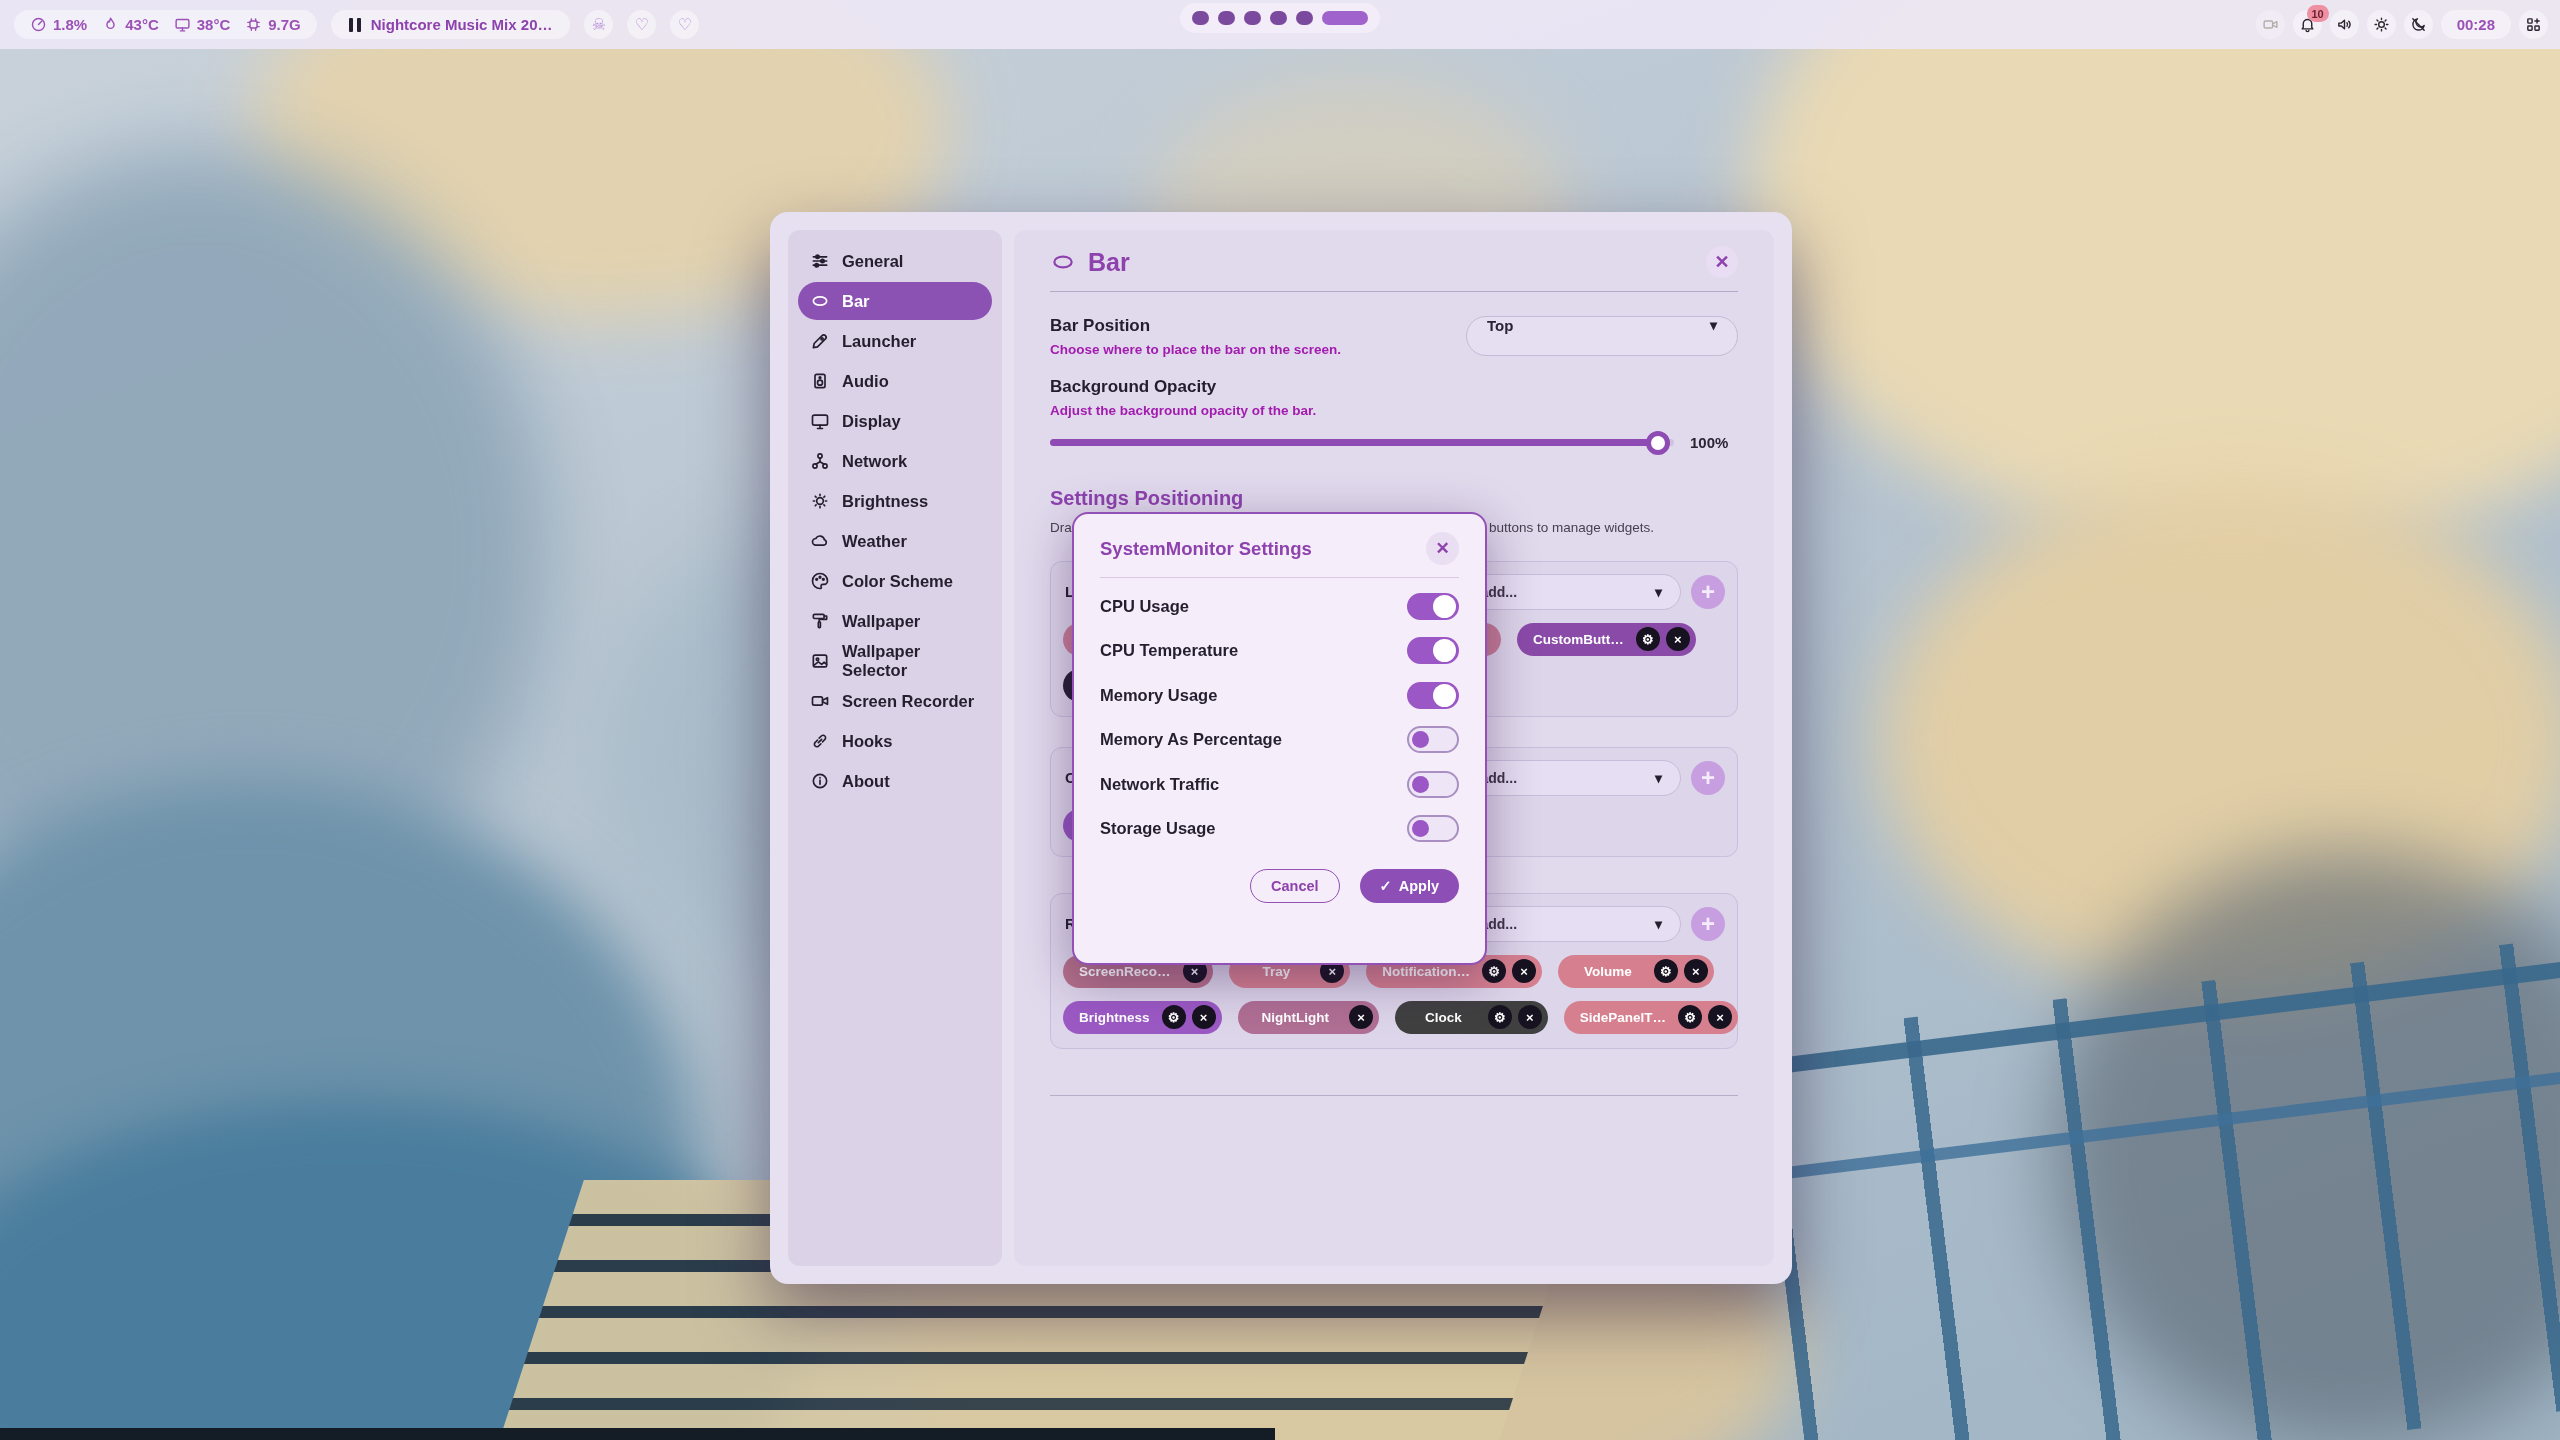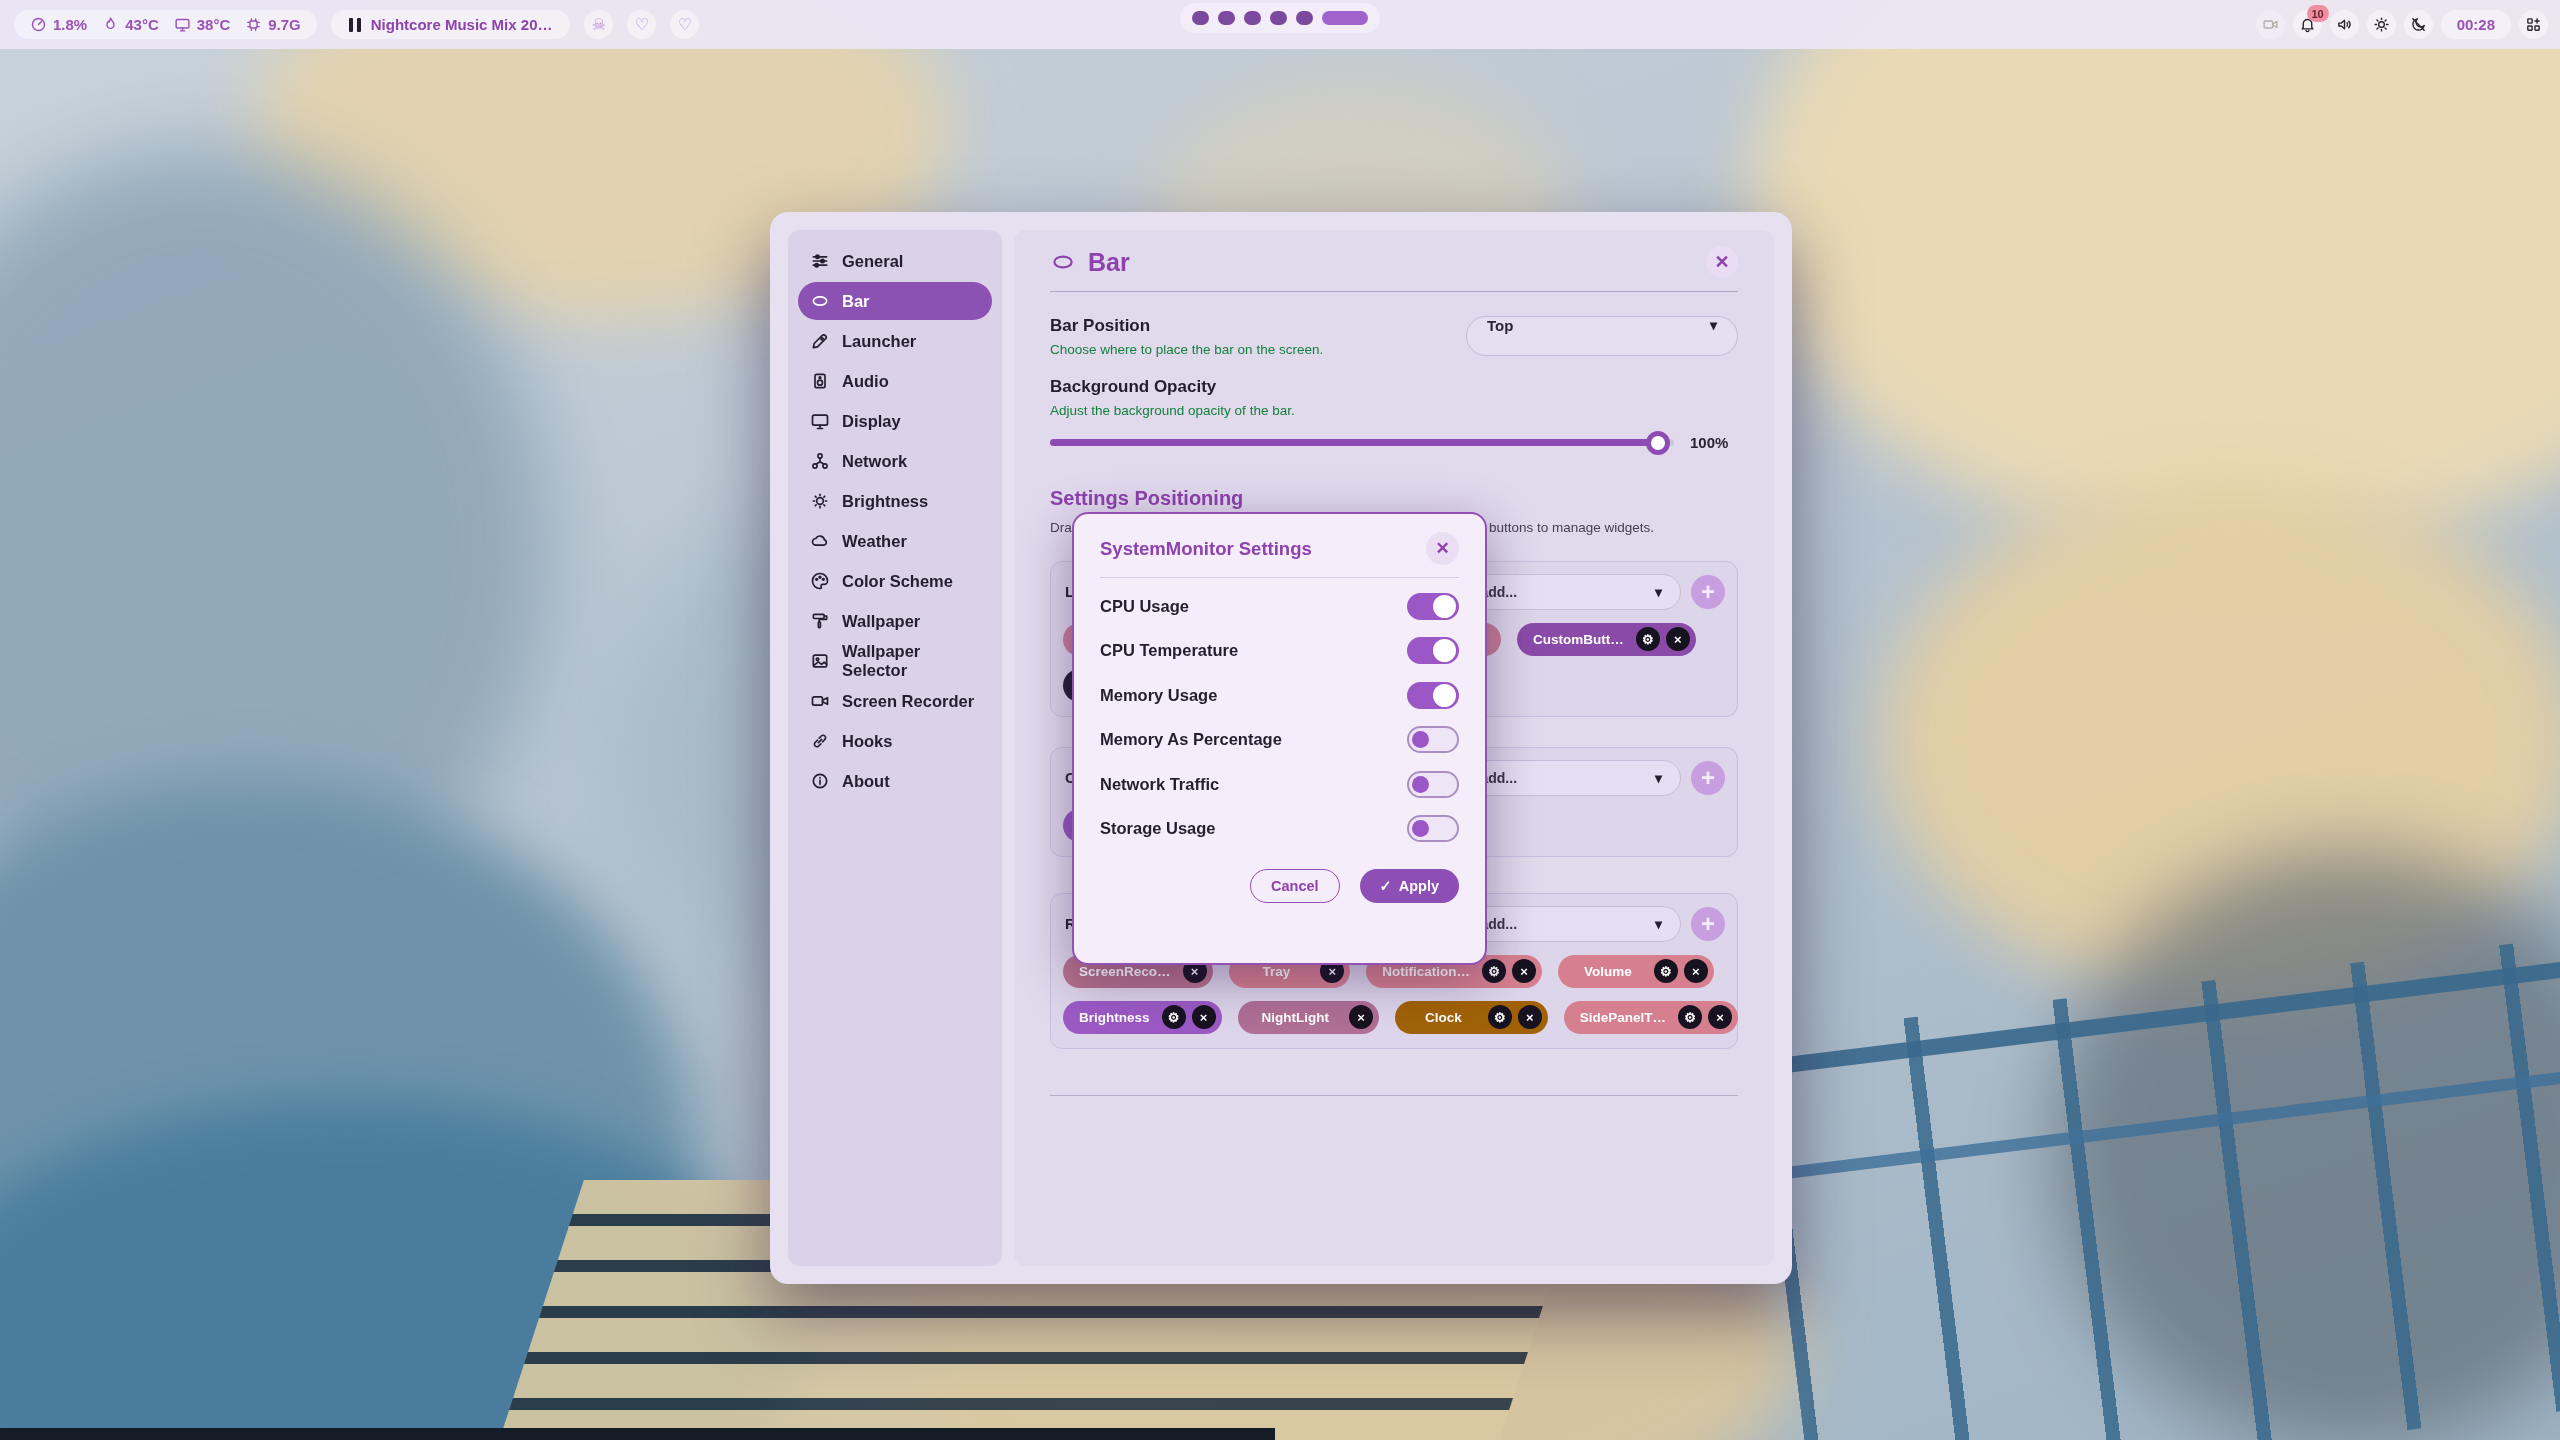--- a/index.html
+++ b/index.html
@@ -54,21 +54,21 @@
   .side-item { display:flex; align-items:center; gap:12px; height:38px; margin:2px 2px; padding:0 12px; border-radius:19px; color:#241e2e; font-size:16.5px; font-weight:700; }
   .side-item svg { width:20px; height:20px; flex:none; }
   .side-item.active { background:#8b52b4; color:#fff; }
   .main { flex:1; background:#e1d9ec; border-radius:12px; padding:0 36px; position:relative; overflow:hidden; }
   .phead { display:flex; align-items:center; padding-top:16px; padding-bottom:13px; border-bottom:1px solid #b5a9c8; }
   .ptitle { display:flex; align-items:center; gap:12px; color:#8d42ad; font-size:25px; font-weight:700; }
   .ptitle svg { width:26px; height:26px; }
   .closebtn { margin-left:auto; width:32px; height:32px; border-radius:50%; background:#e9ddf3; color:#8d42ad; font-size:18px; font-weight:700; display:flex; align-items:center; justify-content:center; }
   .setting-row { display:flex; align-items:flex-start; margin-top:24px; }
   .s-label { font-size:17px; font-weight:700; color:#231d2d; }
-  .s-desc { font-size:13.5px; color:#15803d; margin-top:6px; font-weight:400; }
+  .s-desc { font-size:13.5px; color:#a21caf; margin-top:6px; font-weight:700; }
   .dropdown { margin-left:auto; width:272px; height:40px; border-radius:20px; background:#e6def1; border:1px solid #c6bad8; display:flex; align-items:flex-start; padding:0 20px; font-size:15px; font-weight:700; color:#2a2433; }
   .caret { margin-left:auto; color:#241e2e; font-size:14px; }
   .slider-row { display:flex; align-items:center; gap:16px; margin-top:16px; }
   .track { flex:1; height:7px; border-radius:4px; background:#cfc3e0; position:relative; }
   .fill { position:absolute; left:0; top:0; height:7px; border-radius:4px; width:96.5%; background:#8d4bb3; }
   .knob { position:absolute; right:2.5%; top:50%; transform:translate(50%,-50%); width:24px; height:24px; border-radius:50%; background:#fff; border:5px solid #8d4bb3; }
   .pct { font-size:15px; font-weight:700; color:#2a2433; width:48px; }
   .wp-title { margin-top:36px; color:#8d42ad; font-size:20px; font-weight:700; }
   .wp-desc { margin-top:8px; font-size:13.5px; color:#47404f; font-weight:500; width:690px; line-height:1.55; }
   .wbox { margin-top:22px; background:#ddd5e9; border:1px solid #c9bedd; border-radius:12px; padding:12px 12px 14px 12px; }
@@ -445,21 +445,21 @@
         <div class="chips-row">
           <div class="chip" style="background: rgb(155, 89, 196);">
             <span class="lbl">Brightness</span>
             <span class="cbtn">⚙</span>
             <span class="cbtn">×</span>
           </div>
           <div class="chip" style="background: rgb(176, 111, 148);">
             <span class="lbl" style="padding:0 8px;">NightLight</span>
             <span class="cbtn">×</span>
           </div>
-          <div class="chip" style="background: #a16207;">
+          <div class="chip" style="background: #404040;">
             <span class="lbl" style="padding:0 14px;">Clock</span>
             <span class="cbtn">⚙</span>
             <span class="cbtn">×</span>
           </div>
           <div class="chip" style="background: rgb(214, 128, 143);">
             <span class="lbl">SidePanelT…</span>
             <span class="cbtn">⚙</span>
             <span class="cbtn">×</span>
           </div>
         </div>

